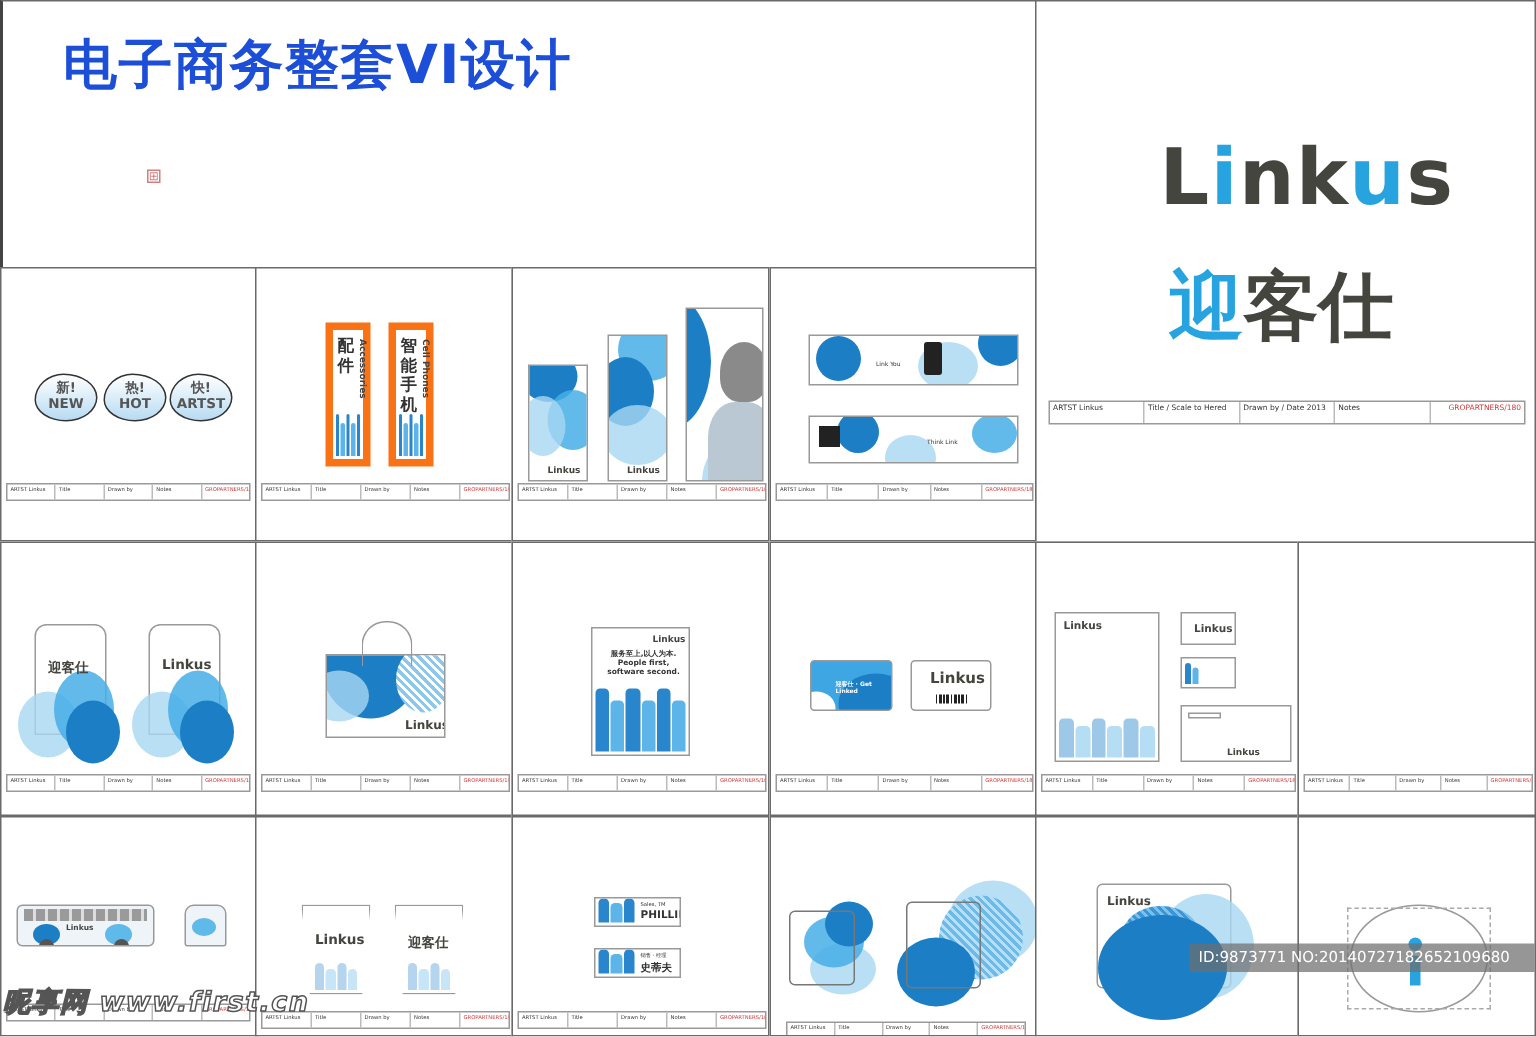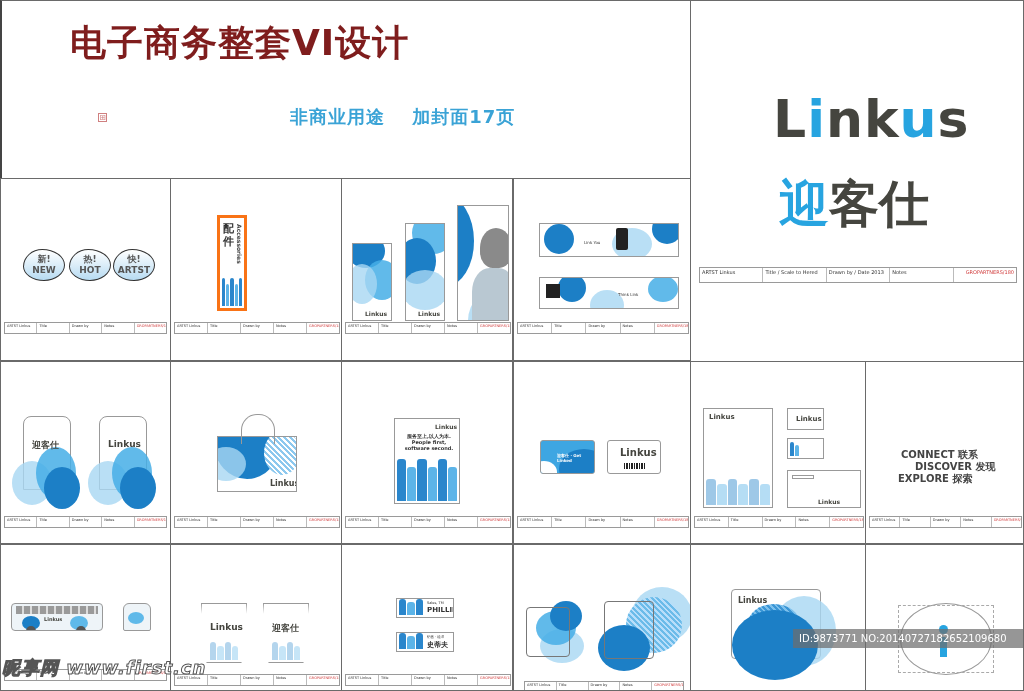--- a/index.html
+++ b/index.html
@@ -3,21 +3,21 @@
 <meta charset="utf-8">
 <style>
   * { box-sizing: border-box; margin: 0; padding: 0; }
   html, body { width: 1024px; height: 691px; overflow: hidden; background: #ffffff; }
   body { position: relative; font-family: "DejaVu Sans", "Liberation Sans", sans-serif; color: #222; }
 
   .sheet { position: absolute; background: #fff; border: 1px solid #6a6a6a; overflow: hidden; }
 
   
   .cover { left: 0; top: 0; width: 691px; height: 179px; border-left: 2px solid #444; }
-  .cover-title { position: absolute; left: 40px; top: 18px; font-size: 36px; font-weight: bold; color: #7f1d1d; letter-spacing: 1px; margin-left: 28px; }
+  .cover-title { position: absolute; left: 40px; top: 18px; font-size: 36px; font-weight: bold; color: #1d4ed8; letter-spacing: 1px; }
   .cover-sub { position: absolute; left: 288px; top: 104px; font-size: 18px; font-weight: bold; color: #3aa3d6; letter-spacing: 1px; }
   .cover-sub span + span { margin-left: 20px; }
   .cover-mark { position: absolute; left: 96px; top: 112px; width: 9px; height: 9px; border: 1px solid #d08080; font-size: 8px; line-height: 7px; text-align: center; color: #d08080; }
 
   
   .logo-sheet { left: 690px; top: 0; width: 334px; height: 362px; }
   .logo-en { position: absolute; left: 82px; top: 88px; font-size: 52px; font-weight: bold; color: #45453f; letter-spacing: 1px; font-family: "DejaVu Sans", sans-serif; }
   .logo-en .accent { color: #27a4e0; }
   .logo-cn { position: absolute; left: 88px; top: 170px; font-size: 50px; font-weight: bold; color: #45453f; }
   .logo-cn .accent { color: #27a4e0; }
@@ -30,21 +30,21 @@
 
   
   .cell { position: absolute; width: 172px; height: 183px; }
   .blob { position: absolute; border-radius: 50%; }
   .b1 { background: #1c7fc6; }
   .b2 { background: #45aee6; opacity: .85; }
   .b3 { background: #a8d7f2; opacity: .8; }
 
   .badge { position: absolute; width: 42px; height: 32px; border: 1px solid #333; border-radius: 46% 54% 50% 50% / 55% 50% 50% 45%; background: linear-gradient(#fff, #b7dbf2); text-align: center; font-size: 9px; font-weight: bold; color: #555; line-height: 11px; padding-top: 4px; }
 
-  .banner { position: absolute; width: 30px; height: 96px; border: 3px solid #f97316; background: #fff; }
+  .banner { position: absolute; width: 30px; height: 96px; border: 5px solid #f97316; background: #fff; }
   .banner .zh { position: absolute; left: 3px; top: 4px; font-size: 11px; font-weight: bold; color: #333; width: 12px; line-height: 13px; }
   .banner .en { position: absolute; left: 16px; top: 6px; font-size: 6px; font-weight: bold; color: #444; writing-mode: vertical-rl; }
   .people { position: absolute; bottom: 2px; left: 2px; right: 2px; height: 28px; display: flex; gap: 1px; align-items: flex-end; }
   .people i { flex: 1; background: #2a86cc; border-radius: 3px 3px 0 0; }
   .people i:nth-child(2n) { background: #5cb4e8; height: 80%; }
   .people i:nth-child(2n+1) { height: 100%; }
 
   .frame { position: absolute; border: 1px solid #999; background: #fff; overflow: hidden; }
   .linkus-small { position: absolute; font-size: 9px; font-weight: bold; color: #45453f; }
 
@@ -55,24 +55,20 @@
   .watermark-right { position: absolute; left: 793px; top: 629px; width: 230px; height: 19px; background: rgba(110,110,110,0.72); color: #fff; font-size: 10px; line-height: 19px; padding-left: 6px; }
 
   .tee { position: absolute; width: 44px; height: 50px; border: 1.5px solid #777; border-radius: 4px; background: transparent; }
 </style>
 </head>
 <body>
 
 <div class="sheet cover">
   <div class="cover-title">电子商务整套VI设计</div>
   <div class="cover-mark">⊞</div>
-  <div class="cover-sub">
-    <span>非商业用途</span>
-    <span>加封面17页</span>
-  </div>
 </div>
 
 <div class="sheet logo-sheet">
   <div class="logo-en">
     <span>L</span><span class="accent">i</span><span>nk</span><span class="accent">u</span><span>s</span>
   </div>
   <div class="logo-cn">
     <span class="accent">迎</span><span>客仕</span>
   </div>
   <div class="tblock big" style="left:8px; top:266px; width:318px;">
@@ -103,20 +99,31 @@
       <div class="c">Drawn by</div>
       <div class="c">Notes</div>
       <div class="c">GROPARTNERS/180</div>
     </div>
 </div>
 
 <div class="sheet cell" style="left:170px; top:178px;">
   <div class="banner" style="left:46px; top:36px;">
     <div class="zh">配件</div>
     <div class="en">Accessories</div>
+    <div class="people">
+        <i></i>
+        <i></i>
+        <i></i>
+        <i></i>
+        <i></i>
+      </div>
+  </div>
+  <div class="banner" style="left:88px; top:36px;">
+    <div class="zh">智能手机</div>
+    <div class="en">Cell Phones</div>
     <div class="people">
         <i></i>
         <i></i>
         <i></i>
         <i></i>
         <i></i>
       </div>
   </div>
   <div class="tblock" style="left:3px; top:143px; width:166px;">
       <div class="c">ARTST  Linkus</div>
@@ -291,25 +298,20 @@
   <div class="tblock" style="left:3px; top:154px; width:170px;">
       <div class="c">ARTST  Linkus</div>
       <div class="c">Title</div>
       <div class="c">Drawn by</div>
       <div class="c">Notes</div>
       <div class="c">GROPARTNERS/180</div>
     </div>
 </div>
 
 <div class="sheet cell" style="left:865px; top:361px; width:159px;">
-  <div class="slogan" style="left:35px;">
-    <div><span>CONNECT</span> <span>联系</span></div>
-    <div class="l2"><span>DISCOVER</span> <span>发现</span></div>
-    <div style="margin-left:-3px;"><span>EXPLORE</span> <span>探索</span></div>
-  </div>
   <div class="tblock" style="left:3px; top:154px; width:153px;">
       <div class="c">ARTST  Linkus</div>
       <div class="c">Title</div>
       <div class="c">Drawn by</div>
       <div class="c">Notes</div>
       <div class="c">GROPARTNERS/180</div>
     </div>
 </div>
 
 <div class="sheet cell" style="left:0; top:544px; height:147px;">

